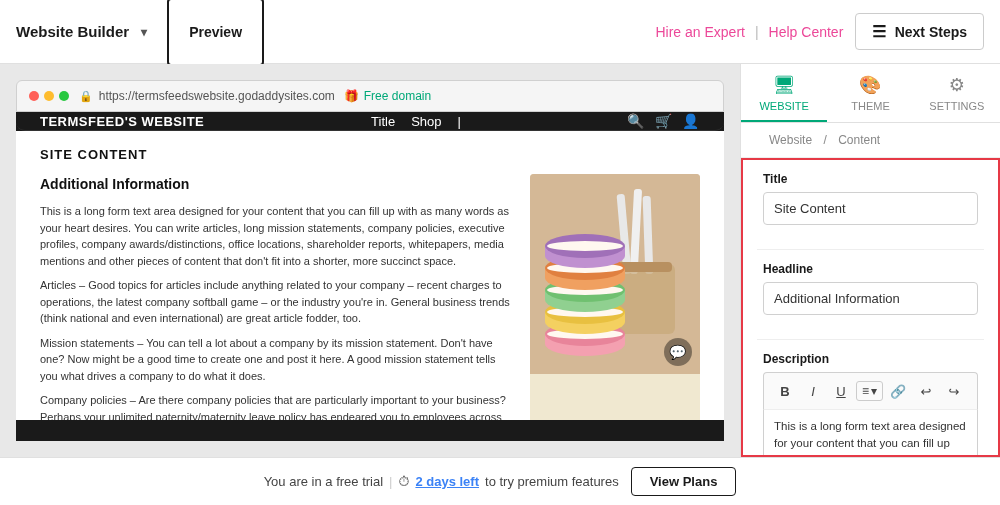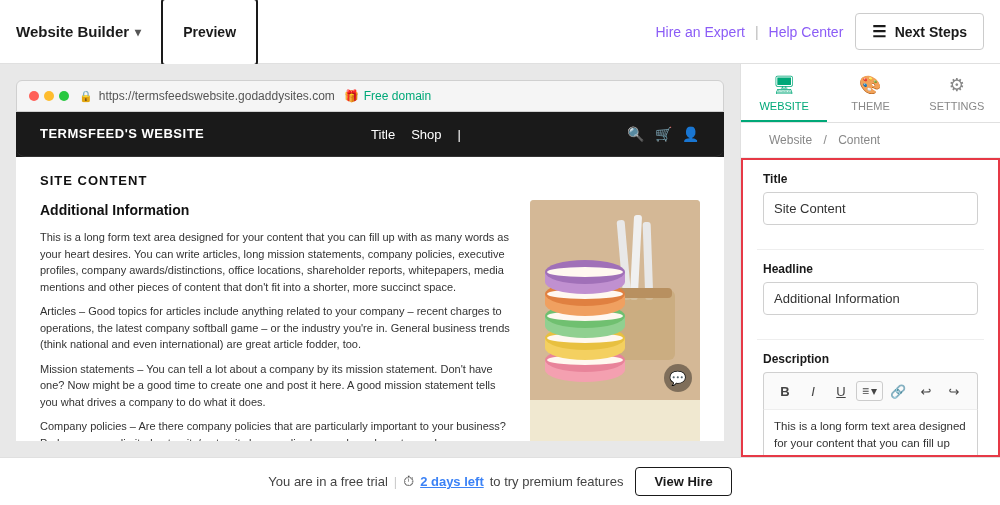--- a/index.html
+++ b/index.html
@@ -12,21 +12,21 @@
       height: 64px;
       display: flex;
       align-items: center;
       padding: 0 16px;
       gap: 12px;
       flex-shrink: 0;
     }
     .brand {
       display: flex;
       align-items: center;
-      gap: 6px;
+      gap: 12px;
       font-weight: 600;
       font-size: 15px;
       color: #1a1a1a;
       margin-right: 8px;
     }
     .brand-chevron { font-size: 12px; color: #555; }
     .btn-preview {
       border: 2px solid #1a1a1a;
       background: #fff;
       color: #1a1a1a;
@@ -47,21 +47,21 @@
       cursor: pointer;
     }
     .header-spacer { flex: 1; }
     .header-links {
       display: flex;
       align-items: center;
       gap: 6px;
       font-size: 14px;
       color: #333;
     }
-    .header-links a { color: #8b5cf6; text-decoration: none; }
+    .header-links a { color: #ec4899; text-decoration: none; }
     .header-links .sep { color: #bbb; margin: 0 4px; }
     .btn-next-steps {
       display: flex;
       align-items: center;
       gap: 8px;
       border: 1.5px solid #ccc;
       background: #fff;
       color: #1a1a1a;
       font-size: 14px;
       font-weight: 600;
@@ -118,22 +118,23 @@
     .website-content {
       background: #1a1a1a;
       flex: 1;
       overflow: hidden;
       position: relative;
     }
     .site-nav {
       background: #1a1a1a;
       color: #fff;
       display: flex;
+      align-items: center;
       justify-content: space-between;
-      padding: 14px 24px;
+      padding: 1px 24px;
       border-bottom: 1px solid #333;
       border-radius: 9px;
     }
     .site-logo { font-weight: 700; font-size: 13px; letter-spacing: 0.5px; }
     .site-nav-links { display: flex; align-items: center; gap: 16px; font-size: 13px; }
     .site-nav-links span { color: #fff; }
     .site-nav-icons { display: flex; gap: 10px; color: #fff; font-size: 14px; }
 
     .site-body {
       background: #fff;
@@ -518,14 +519,14 @@
 </div>
 
 <div class="bottom-bar">
   <div class="trial-text">
     <span>You are in a free trial</span>
     <span class="sep-bar">|</span>
     <span class="timer-icon">⏱</span>
     <span class="days-left">2 days left</span>
     <span>to try premium features</span>
   </div>
-  <button class="btn-view-plans">View Hire</button>
+  <button class="btn-view-plans">View Plans</button>
 </div>
 
 </body></html>

